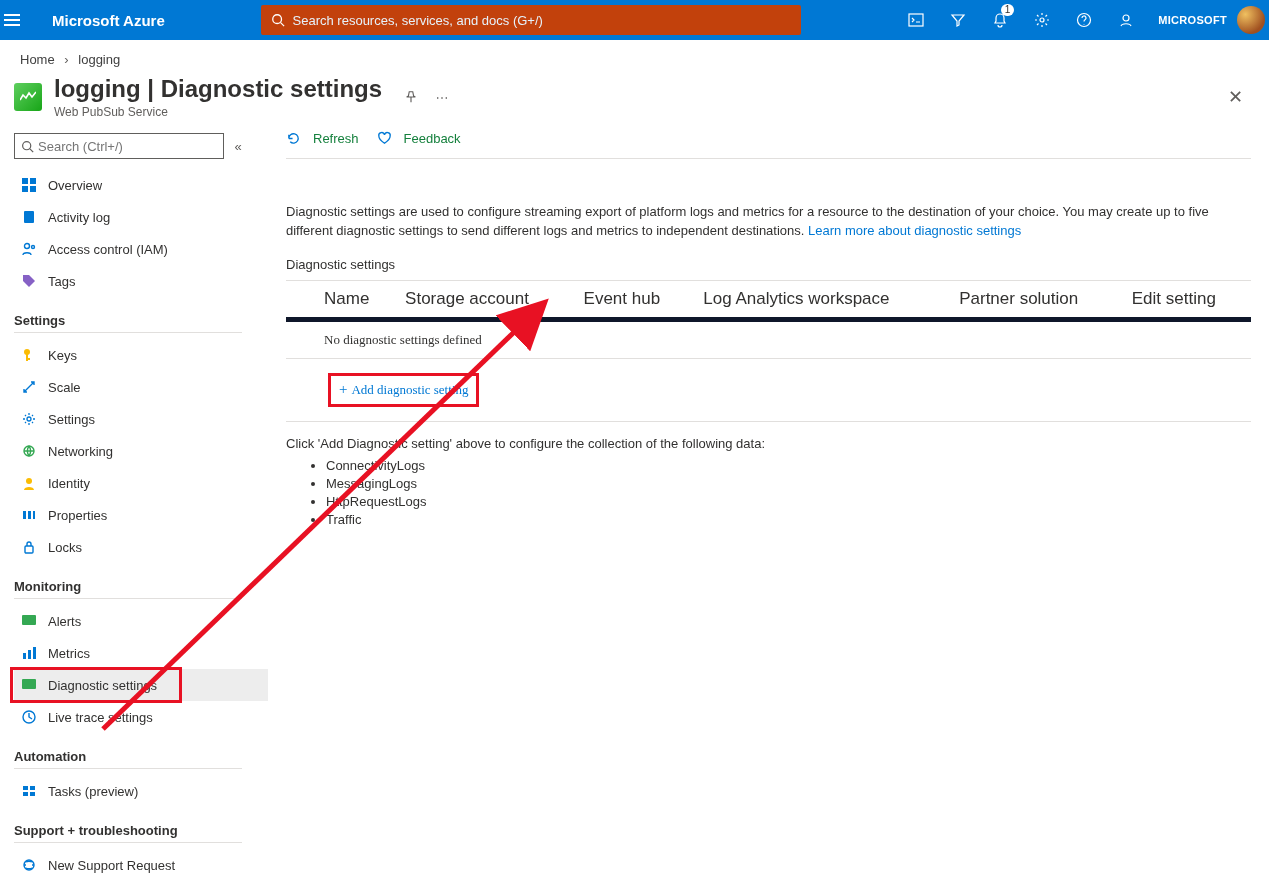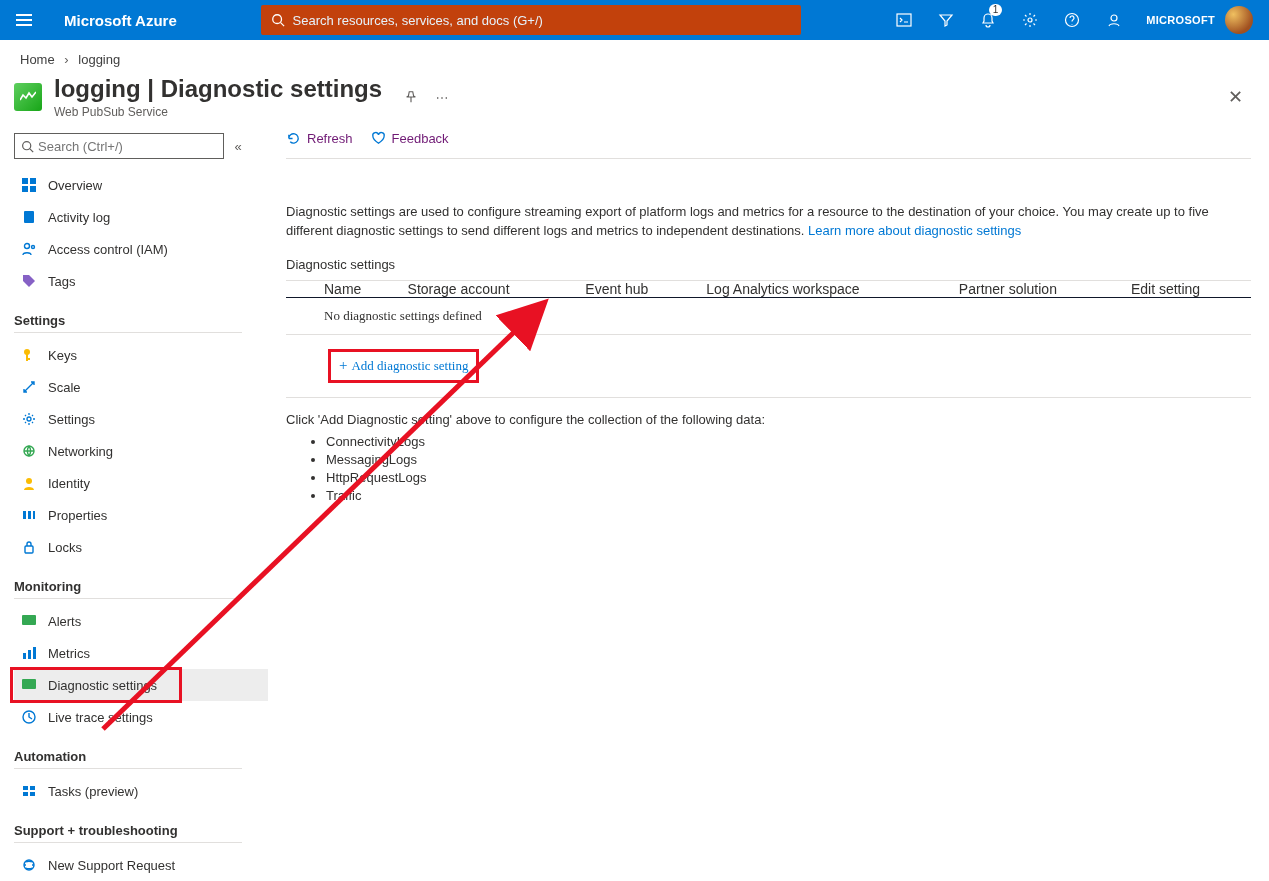--- a/index.html
+++ b/index.html
@@ -1,20 +1,20 @@
 <!DOCTYPE html>
 <html><head>
 <meta charset="utf-8">
 <style>
   * { box-sizing: border-box; margin: 0; padding: 0; }
   body { font-family: "Segoe UI", Arial, sans-serif; font-size: 13px; color: #323130; background: #fff; width: 1269px; }
   a { color: #0078d4; text-decoration: none; }
 
   
-  .topbar { display: flex; align-items: center; height: 40px; background: #0078d4; color: #fff; padding: 0 16px; }
+  .topbar { display: flex; align-items: center; height: 40px; background: #0078d4; color: #fff; padding: 0 4px; }
   .topbar .hamburger { width: 20px; height: 20px; display: flex; flex-direction: column; justify-content: center; gap: 3px; cursor: pointer; }
   .topbar .hamburger span { display: block; height: 2px; background: #fff; width: 16px; }
   .brand { font-size: 15px; font-weight: 600; margin-left: 28px; }
   .topbar .search-wrap { flex: 1; display: flex; justify-content: center; }
   .topbar .search { width: 540px; height: 30px; background: #c2410c; border: none; border-radius: 2px; display: flex; align-items: center; padding: 0 10px; color: #fff; }
   .topbar .search svg { margin-right: 8px; }
   .topbar .search input { flex:1; background: transparent; border: none; outline: none; color: #fff; font-size: 13px; }
   .topbar .search input::placeholder { color: #e6f2fb; }
   .topbar .icons { display: flex; align-items: center; gap: 2px; }
   .topbar .icon-btn { position: relative; width: 40px; height: 40px; display: flex; align-items: center; justify-content: center; cursor: pointer; }
@@ -56,27 +56,27 @@
   .nav-section { font-size: 13px; font-weight: 600; margin: 16px 0 6px; border-bottom: 1px solid #e1dfdd; padding-bottom: 4px; color:#323130; max-width: 228px; }
 
   
   .red-box { border: 3px solid #e81123; }
   .nav-highlight { position: relative; }
   .nav-highlight::after { content:""; position:absolute; inset: -2px 86px -2px -4px; border:3px solid #e81123; pointer-events:none; }
 
   
   .main { flex:1; padding: 0 18px 20px 18px; position: relative; }
   .toolbar { display:flex; align-items:center; gap: 18px; height: 40px; border-bottom: 1px solid #e1dfdd; margin-bottom: 14px; }
-  .tool-btn { display:flex; align-items:flex-start; gap:6px; cursor:pointer; color:#701a75; }
+  .tool-btn { display:flex; align-items:flex-start; gap:12px; cursor:pointer; color:#15803d; }
   .desc { font-size: 13px; line-height: 1.45; max-width: 940px; margin-top: 44px; }
   .section-label { margin-top: 16px; font-size: 13px; color:#323130; }
 
   
   table.diag { width: 100%; border-collapse: collapse; margin-top: 8px; }
-  table.diag th { text-align:left; font-weight:400; font-size:14px; padding: 0 10px; border-top:1px solid #e1dfdd; border-bottom:1px solid #0f172a; color:#323130; }
+  table.diag th { text-align:left; font-weight:400; font-size:17px; padding: 8px 10px; border-top:1px solid #e1dfdd; border-bottom:5px solid #0f172a; color:#323130; }
   table.diag td { padding: 10px 10px; border-bottom:1px solid #e1dfdd; color:#323130;font-family:Liberation Serif, serif; }
   .add-row td { padding: 0; }
   .add-btn-wrap { display:inline-block; padding: 6px 8px; margin: 4px 0 4px 4px; }
   .add-btn { color:#0078d4; cursor:pointer; display:flex; align-items:center; gap:4px; }
   .add-btn .plus { font-size: 15px; line-height: 1; }
   .instr { margin-top: 14px; font-size: 13px; }
   ul.logs { margin: 6px 0 0 40px; }
   ul.logs li { font-size: 13px; line-height: 1.4; }
 
   

